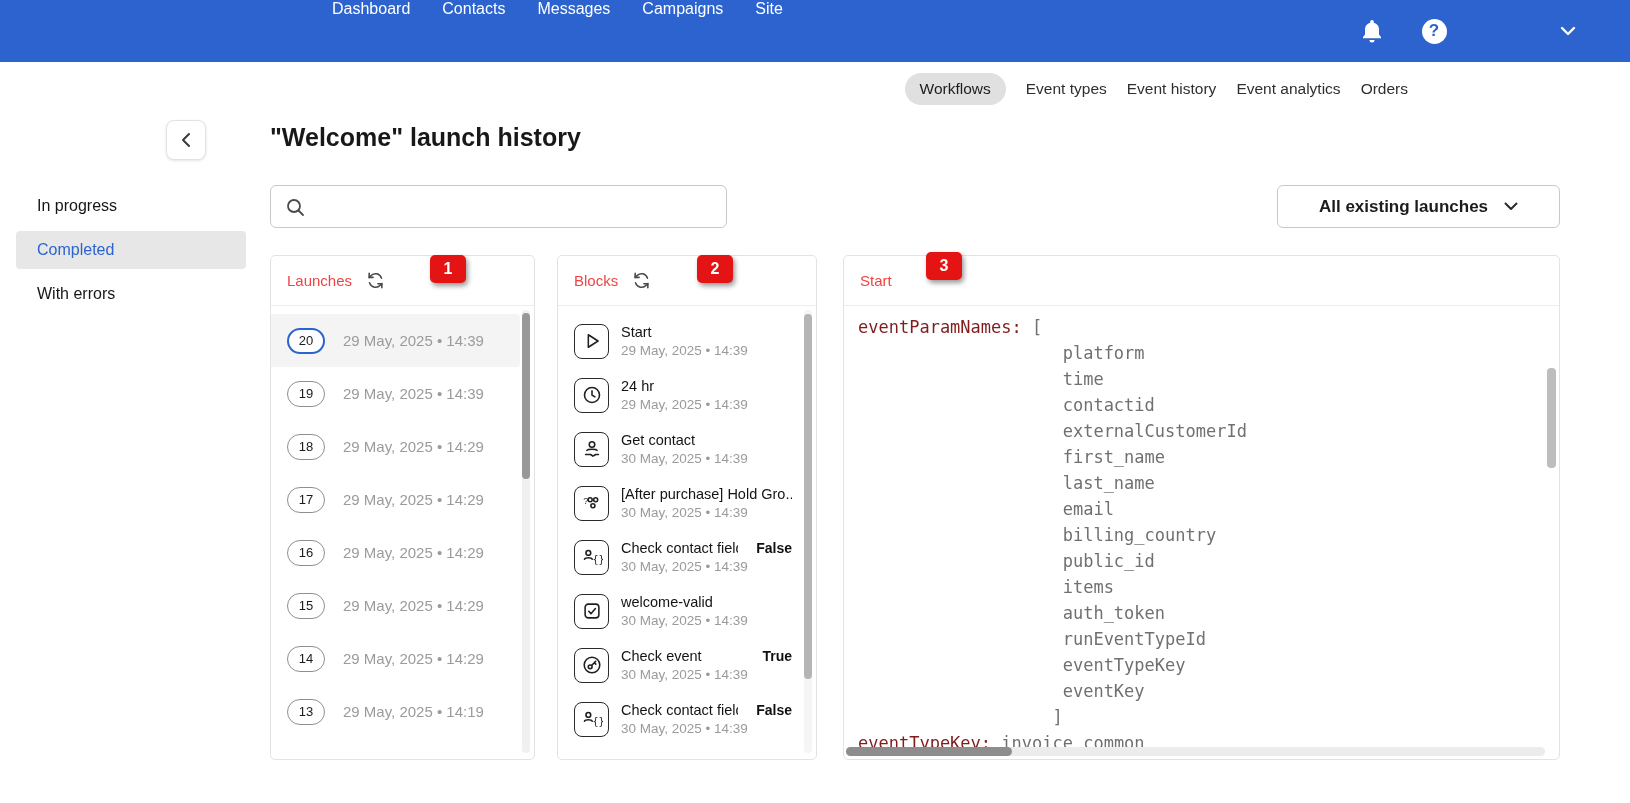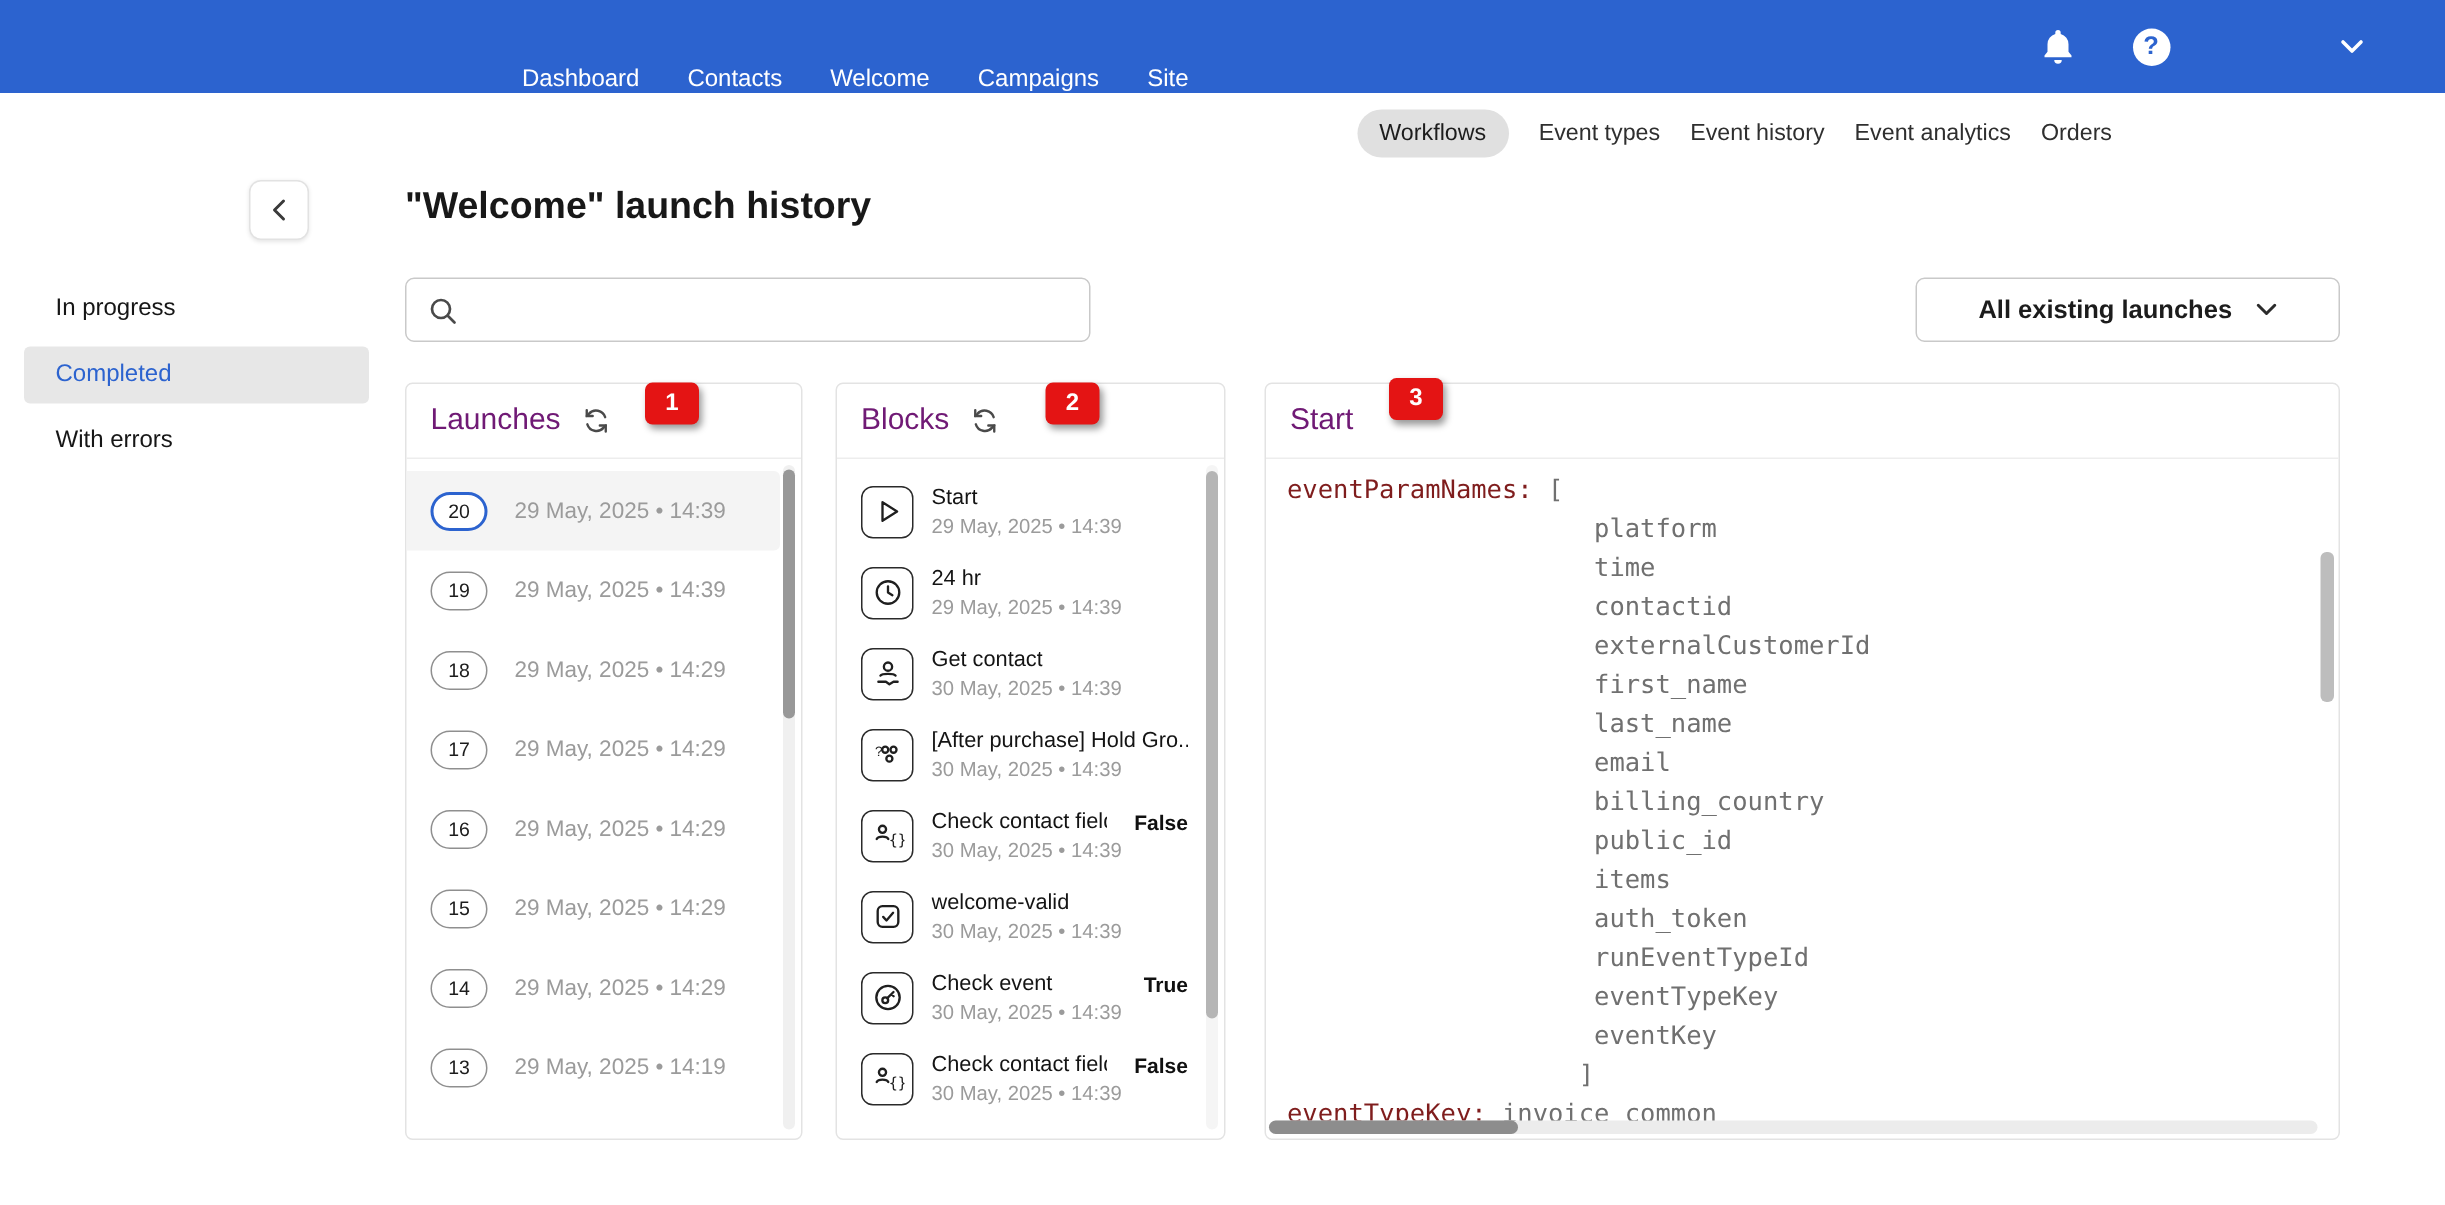--- a/index.html
+++ b/index.html
@@ -1,21 +1,21 @@
 <!DOCTYPE html>
 <html><head>
 <meta charset="utf-8">
 <style>
   *{box-sizing:border-box;margin:0;padding:0}
   html,body{width:1630px;height:803px}
   body{font-family:"Liberation Sans",sans-serif;background:#fff;color:#1e1e1e;position:relative;overflow:hidden}
 
   
   .topbar{position:absolute;left:0;top:0;width:1630px;height:62px;background:#2c63cf}
-  .topnav{position:absolute;left:348px;top:0;height:62px;display:flex;align-items:flex-end;gap:32px}
+  .topnav{position:absolute;left:332px;top:0;height:62px;display:flex;align-items:flex-start;gap:32px}
   .nav-item{display:flex;align-items:center;color:#fff;font-size:16px;cursor:pointer;white-space:nowrap}
   .nav-item.active{background:#1e4fae;padding:0 15px}
   .icon-btn{position:absolute;top:0;height:62px;width:40px;display:flex;align-items:center;justify-content:center;cursor:pointer}
   .help-circle{width:25px;height:25px;border-radius:50%;background:#fff;color:#2c63cf;font-weight:700;font-size:17px;display:flex;align-items:center;justify-content:center}
 
   
   .subnav{position:absolute;top:62px;left:0;width:1630px;height:54px;display:flex;align-items:center;justify-content:flex-end;padding-right:222px;gap:20px;background:#fff}
   .subnav-item{font-size:15.5px;color:#2f2f2f;cursor:pointer;white-space:nowrap}
   .subnav-item.active{background:#e0e0e0;border-radius:17px;padding:7px 15px;color:#1d1d1d}
 
@@ -33,21 +33,21 @@
   .status-list{position:absolute;left:16px;top:187px;width:230px}
   .status-item{height:38px;display:flex;align-items:center;padding-left:21px;font-size:16px;border-radius:4px;margin-bottom:6px;color:#161616;cursor:pointer}
   .status-item.active{background:#e7e7e7;color:#2c63cf}
 
   
   .panel{position:absolute;top:255px;height:505px;background:#fff;border:1px solid #e3e3e3;border-radius:5px}
   #launchesPanel{left:270px;width:265px}
   #blocksPanel{left:557px;width:260px}
   #startPanel{left:843px;width:717px}
   .panel-header{height:50px;display:flex;align-items:center;gap:14px;padding:0 16px;border-bottom:1px solid #ededed}
-  .panel-title{font-size:20px;color:#701a75}
+  .panel-title{font-size:15px;color:#ef4444}
   .refresh-btn{display:flex;align-items:center;cursor:pointer}
   .ann-badge{position:absolute;width:36px;height:28px;background:#e41414;color:#fff;font-weight:700;font-size:16px;display:flex;align-items:center;justify-content:center;border-radius:5px;box-shadow:2px 3px 5px rgba(0,0,0,.40);z-index:5}
 
   
   .launch-list{padding:8px 14px 8px 0}
   .launch-row{height:53px;display:flex;align-items:center;padding:0 16px;cursor:pointer;border-radius:0 4px 4px 0}
   .launch-row.selected{background:#f4f4f4}
   .launch-num{width:38px;height:26px;border:1.5px solid #8f8f8f;border-radius:13px;display:flex;align-items:center;justify-content:center;font-size:13px;color:#1c1c1c;background:#fff;flex:none}
   .launch-row.selected .launch-num{border:2px solid #2c63cf}
   .launch-date{margin-left:18px;font-size:15px;color:#9b9b9b;white-space:nowrap}
@@ -72,21 +72,21 @@
   .htrack{position:absolute;height:9px;border-radius:5px;background:#ececec}
   .hthumb{position:absolute;height:9px;border-radius:5px;background:#8d8d8d}
 </style>
 </head>
 <body>
 
 <div class="topbar">
   <nav class="topnav" id="topnav">
       <div class="nav-item">Dashboard</div>
       <div class="nav-item">Contacts</div>
-      <div class="nav-item">Welcome</div>
+      <div class="nav-item">Messages</div>
       <div class="nav-item">Campaigns</div>
       <div class="nav-item">Site</div>
     </nav>
   <div class="icon-btn" style="left:1352px">
     <svg width="24" height="26" viewBox="0 0 24 26">
         <path fill="#fff" d="M12 2a1.8 1.8 0 0 1 1.8 1.8v.9A7 7 0 0 1 19 11.5v5l2 2.5v1.2H3V19l2-2.5v-5a7 7 0 0 1 5.2-6.8v-.9A1.8 1.8 0 0 1 12 2z"></path>
         <path fill="#fff" d="M9.5 22a2.5 2.5 0 0 0 5 0z"></path>
       </svg>
   </div>
   <div class="icon-btn" style="left:1414px">

